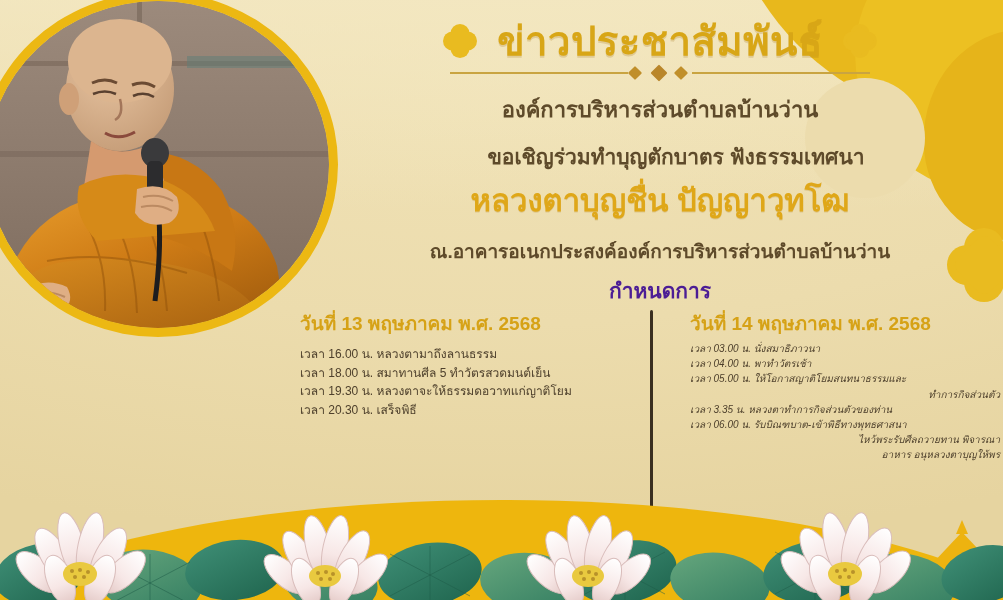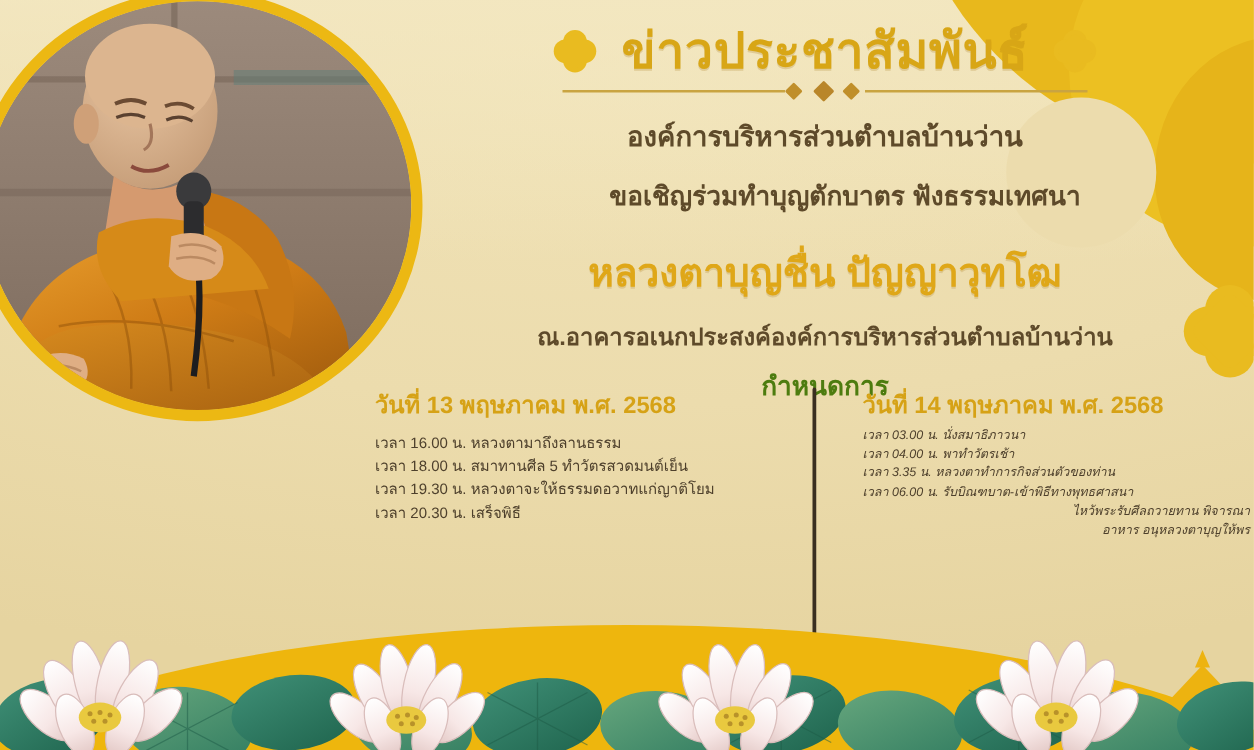--- a/index.html
+++ b/index.html
@@ -69,24 +69,24 @@
   .title-rule .ln.l{left:0;width:178px;}
   .title-rule .ln.r{right:0;width:178px;}
   .title-rule .dm{position:absolute;top:2px;width:10px;height:10px;background:#c08f2a;
      transform:rotate(45deg);border-radius:1px;}
   .title-rule .dm.d1{left:180px;}
   .title-rule .dm.d2{left:203px;width:12px;height:12px;top:1px;background:#b9862a;}
   .title-rule .dm.d3{left:226px;}
 
   .line2{font-size:22px;font-weight:bold;color:#5e4a2a;margin-top:12px;}
   .line3{font-size:21px;font-weight:bold;color:#5e4a2a;margin-top:13px;padding-left:32px;}
-  .line4{font-size:31px;font-weight:bold;color:#dfa718;margin-top:20px;
+  .line4{font-size:31px;font-weight:bold;color:#dfa718;margin-top:2px;
      text-shadow:0 1px 0 rgba(160,110,10,.2);}
   .line5{font-size:19px;font-weight:bold;color:#5e4a2a;margin-top:11px;}
-  .line6{font-size:21px;font-weight:bold;color:#4d7c0f;margin-top:8px;}
+  .line6{font-size:21px;font-weight:bold;color:#4c1d95;margin-top:8px;}
 
   
   .schedule{position:absolute;left:300px;top:308px;width:700px;display:flex;}
   .col{box-sizing:border-box;}
   .col-left{width:350px;padding-right:26px;}
   .col-right{width:350px;padding-left:40px;}
   .col-divider{position:absolute;left:350px;top:2px;width:3px;height:208px;
      background:#3a2f20;border-radius:2px;}
   .day-head{font-size:19px;font-weight:bold;color:#d6a216;margin-bottom:7px;}
   .col-right .day-head{margin-bottom:3px;}
@@ -249,20 +249,24 @@
       <div class="ev">เวลา 19.30 น. หลวงตาจะให้ธรรมดอวาทแก่ญาติโยม</div>
       <div class="ev">เวลา 20.30 น. เสร็จพิธี</div>
     </div>
 
     <div class="col-divider"></div>
 
     <div class="col col-right">
       <div class="day-head">วันที่ 14 พฤษภาคม พ.ศ. 2568</div>
       <div class="ev">เวลา 03.00 น. นั่งสมาธิภาวนา</div>
       <div class="ev">เวลา 04.00 น. พาทำวัตรเช้า</div>
+      <div class="ev">เวลา 05.00 น. ให้โอกาสญาติโยมสนทนาธรรมและ</div>
+      <div class="ev">
+          <span class="cont">ทำการกิจส่วนตัว</span>
+        </div>
       <div class="ev">เวลา 3.35 น. หลวงตาทำการกิจส่วนตัวของท่าน</div>
       <div class="ev">เวลา 06.00 น. รับบิณฑบาต-เข้าพิธีทางพุทธศาสนา</div>
       <div class="ev">
           <span class="cont">ไหว้พระรับศีลถวายทาน พิจารณา</span>
         </div>
       <div class="ev">
           <span class="cont">อาหาร อนุหลวงตาบุญให้พร</span>
         </div>
     </div>
   </div>

